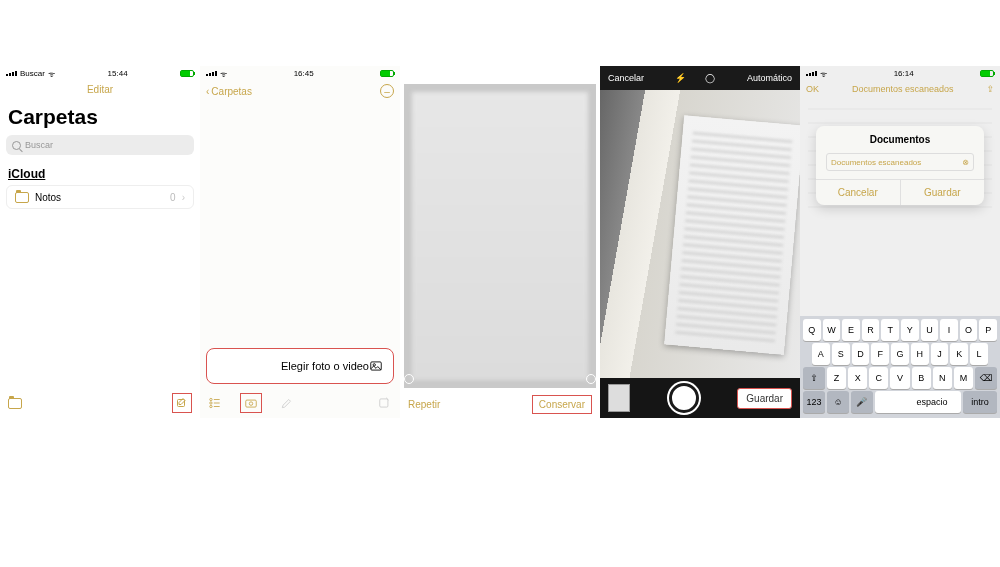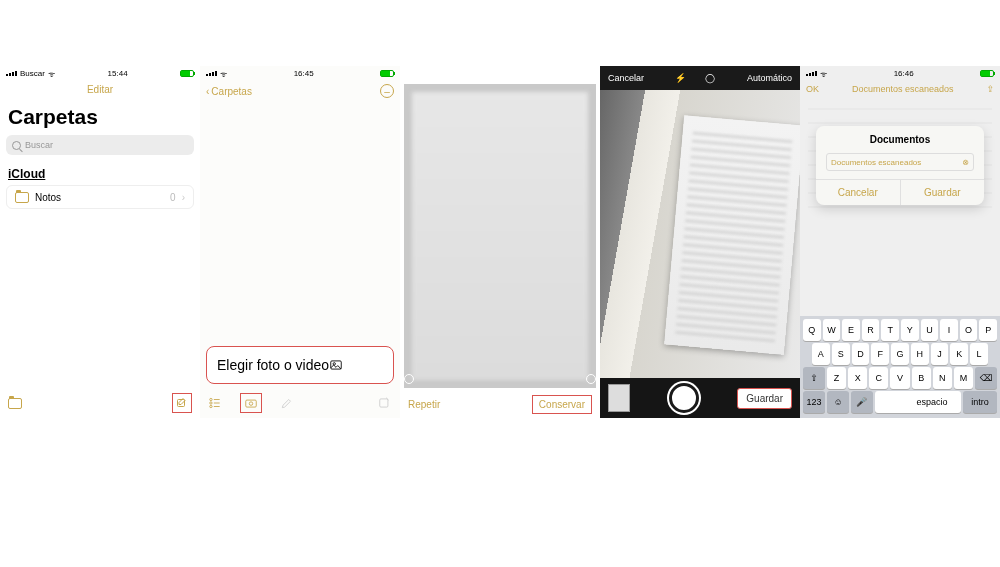--- a/index.html
+++ b/index.html
@@ -29,21 +29,21 @@
   .folder-icon::before { content:""; position:absolute; top:-3px; left:0; width:5px; height:3px; background:#c7a64b; border-radius:1px 1px 0 0; }
   .compose { width:20px; height:20px; border:1.5px solid #d9534f; display:flex; align-items:center; justify-content:center; }
   .compose svg { width:12px; height:12px; }
 
   
   .p2 { background:#fcfcfa; }
   .p2-nav { display:flex; align-items:center; padding:4px 6px; color:#c7a64b; font-size:10px; }
   .p2-nav .back { display:flex; align-items:center; gap:2px; }
   .p2-nav .minus { margin-left:auto; width:14px; height:14px; border:1px solid #c7a64b; border-radius:50%; display:flex; align-items:center; justify-content:center; }
   .p2-menu { position:absolute; bottom:34px; left:6px; right:6px; border:1.5px solid #d9534f; background:#fff; border-radius:8px; }
-  .p2-menu .item { display:flex; align-items:center; justify-content:flex-start; padding:10px 10px; border-bottom:1px solid #eee; font-size:14px; }
+  .p2-menu .item { display:flex; align-items:center; justify-content:flex-end; padding:10px 10px; border-bottom:1px solid #eee; font-size:11px; }
   .p2-menu .item:last-child { border-bottom:none; }
   .p2-bottom { position:absolute; bottom:0; left:0; right:0; height:30px; display:flex; align-items:center; gap:18px; padding:0 8px; }
   .p2-bottom .hl { width:22px; height:20px; border:1.5px solid #d9534f; display:flex; align-items:center; justify-content:center; }
   .ic { width:14px; height:14px; }
   .p3-doc { position:absolute; top:18px; left:4px; right:4px; bottom:30px; background:#c9c9c9; }
   .p3-doc::before { content:""; position:absolute; inset:8px; background:linear-gradient(#e7e7e7,#dcdcdc); filter:blur(2px); }
   .p3-corner { position:absolute; width:10px; height:10px; border:1px solid #fff; border-radius:50%; }
   .p3-c1{top:4px;left:4px}.p3-c2{top:4px;right:4px}.p3-c3{bottom:34px;left:4px}.p3-c4{bottom:34px;right:4px}
   .p3-bottom { position:absolute; bottom:0; left:0; right:0; height:28px; display:flex; justify-content:space-between; align-items:center; padding:0 8px; font-size:10px; color:#c7a64b; }
   .p3-bottom .cons { border:1.5px solid #d9534f; padding:3px 6px; }
@@ -226,21 +226,21 @@
     <div class="status">
       <div class="left">
           <span class="sig">
             <span></span>
             <span></span>
             <span></span>
             <span></span>
           </span>
           <span>ᯤ</span>
         </div>
-      <span>16:46</span>
+      <span>16:14</span>
       <div class="right">
           <span class="batt">
             <i></i>
           </span>
         </div>
     </div>
     <div class="p5-nav">
       <span>OK</span>
       <span>Documentos escaneados</span>
       <span>⇪</span>

